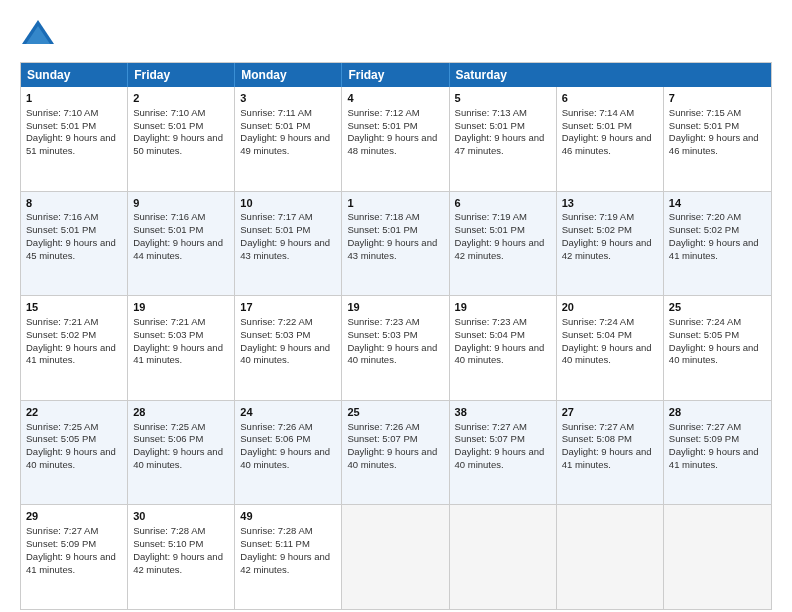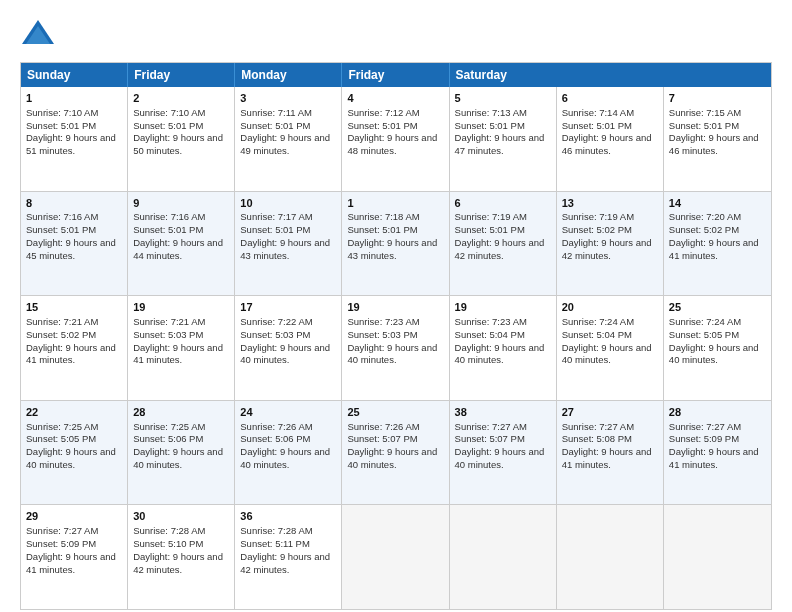--- a/index.html
+++ b/index.html
@@ -259,21 +259,21 @@
         <div class="cal-row">
           <div class="cal-cell">
         <span class="day-num">29</span>
         <span>Sunrise: 7:27 AM<br>Sunset: 5:09 PM<br>Daylight: 9 hours and 41 minutes.</span>
       </div>
           <div class="cal-cell">
         <span class="day-num">30</span>
         <span>Sunrise: 7:28 AM<br>Sunset: 5:10 PM<br>Daylight: 9 hours and 42 minutes.</span>
       </div>
           <div class="cal-cell">
-        <span class="day-num">36</span>
+        <span class="day-num">49</span>
         <span>Sunrise: 7:28 AM<br>Sunset: 5:11 PM<br>Daylight: 9 hours and 42 minutes.</span>
       </div>
           <div class="cal-cell empty"></div>
           <div class="cal-cell empty"></div>
           <div class="cal-cell empty"></div>
           <div class="cal-cell empty"></div>
         </div>
       </div>
   </div>
 </div>

